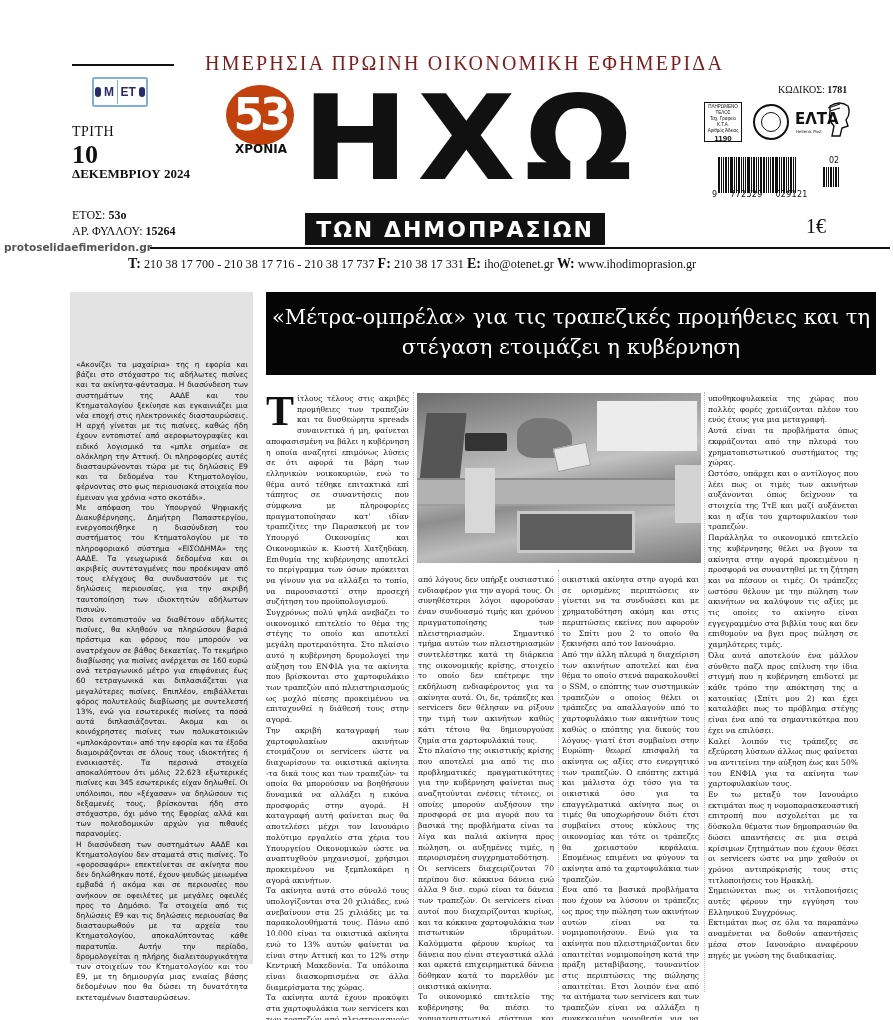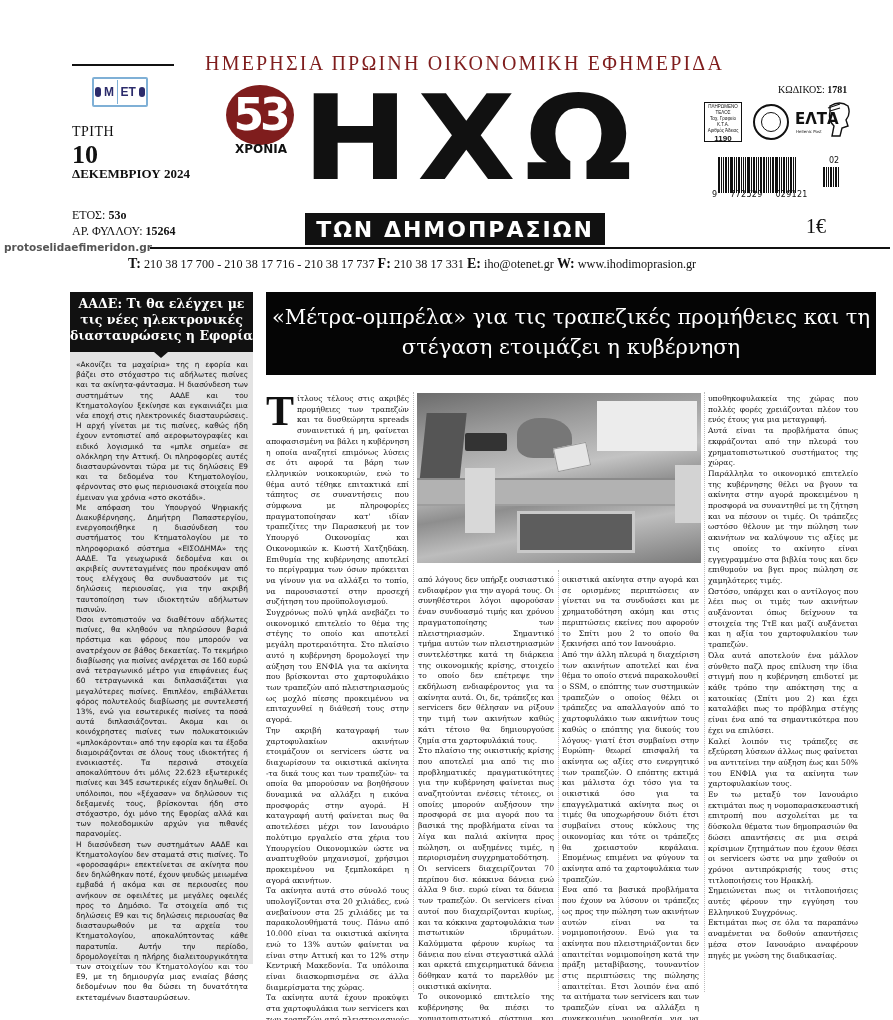--- a/index.html
+++ b/index.html
@@ -18,21 +18,21 @@
 
   .day { left: 72px; top: 124px; font-family: "Liberation Serif", serif; font-size: 14px; letter-spacing: 0.5px; }
   .date-num { left: 72px; top: 140px; font-family: "Liberation Serif", serif; font-weight: bold; font-size: 26px; text-align: center; }
   .date-month { left: 72px; top: 166px; font-family: "Liberation Serif", serif; font-weight: bold; font-size: 13px; }
   .year-line { left: 72px; top: 208px; font-family: "Liberation Serif", serif; font-size: 12px; }
   .issue-line { left: 72px; top: 224px; font-family: "Liberation Serif", serif; font-size: 12px; }
   .year-line b, .issue-line b { font-weight: bold; }
   .watermark { left: 4px; top: 241px; font-family: "DejaVu Sans", sans-serif; font-weight: bold; font-size: 10.5px; color: #555; }
 
   .badge53 { left: 220px; top: 85px; width: 82px; height: 70px; }
-  .badge53 .circle { position: absolute; left: 6px; top: 0; width: 68px; height: 60px; border-radius: 50%; background: #7f1d1d; color: #fff; font-family: "DejaVu Sans", sans-serif; font-weight: bold; font-size: 44px; letter-spacing: -4px; display: flex; align-items: center; justify-content: center; line-height: 1; }
+  .badge53 .circle { position: absolute; left: 6px; top: 0; width: 68px; height: 60px; border-radius: 50%; background: #c2410c; color: #fff; font-family: "DejaVu Sans", sans-serif; font-weight: bold; font-size: 44px; letter-spacing: -4px; display: flex; align-items: center; justify-content: center; line-height: 1; }
   .badge53 .xronia { position: absolute; left: 0; top: 57px; width: 82px; text-align: center; font-family: "DejaVu Sans", sans-serif; font-weight: bold; font-size: 12px; }
 
   .logo-main { left: 302px; top: 88px; font-family: "DejaVu Sans", sans-serif; font-weight: bold; font-size: 118px; line-height: 100px; letter-spacing: 8px; transform: scaleX(1.08); transform-origin: left top; color: #111; }
   .logo-sub { left: 305px; top: 213px; width: 300px; height: 32px; background: #111; color: #fff; font-family: "DejaVu Sans", sans-serif; font-weight: bold; font-size: 22px; letter-spacing: 2px; display: flex; align-items: center; justify-content: center; }
 
   .code { left: 778px; top: 84px; font-family: "Liberation Serif", serif; font-size: 10px; }
   .code b { font-weight: bold; }
 
   .postage-box { left: 704px; top: 102px; width: 38px; height: 40px; border: 1px solid #111; font-family: "Liberation Sans", sans-serif; font-size: 4.5px; text-align: center; line-height: 6px; padding-top: 1px; }
   .postage-box .hand { font-size: 8px; font-weight: bold; line-height: 9px; }
@@ -198,21 +198,20 @@
   <span>210 38 17 700 - 210 38 17 716 - 210 38 17 737</span>
   <b>F:</b>
   <span>210 38 17 331</span>
   <b>E:</b>
   <span>iho@otenet.gr</span>
   <b>W:</b>
   <span>www.ihodimoprasion.gr</span>
 </div>
 
 <div class="abs side">
-  <div class="side-head">ΑΑΔΕ: Τι θα ελέγχει με τις νέες ηλεκτρονικές διασταυρώσεις η Εφορία</div>
   <div class="side-body">
     <p>«Ακονίζει τα μαχαίρια» της η εφορία και βάζει στο στόχαστρο τις αδήλωτες πισίνες και τα ακίνητα-φάντασμα. Η διασύνδεση των συστημάτων της ΑΑΔΕ και του Κτηματολογίου ξεκίνησε και εγκαινιάζει μια νέα εποχή στις ηλεκτρονικές διασταυρώσεις. Η αρχή γίνεται με τις πισίνες, καθώς ήδη έχουν εντοπιστεί από αεροφωτογραφίες και ειδικό λογισμικό τα «μπλε σημεία» σε ολόκληρη την Αττική. Οι πληροφορίες αυτές διασταυρώνονται τώρα με τις δηλώσεις Ε9 και τα δεδομένα του Κτηματολογίου, φέρνοντας στο φως περιουσιακά στοιχεία που έμειναν για χρόνια «στο σκοτάδι».</p>
     <p>Με απόφαση του Υπουργού Ψηφιακής Διακυβέρνησης, Δημήτρη Παπαστεργίου, ενεργοποιήθηκε η διασύνδεση του συστήματος του Κτηματολογίου με το πληροφοριακό σύστημα «ΕΙΣΟΔΗΜΑ» της ΑΑΔΕ. Τα γεωχωρικά δεδομένα και οι ακριβείς συντεταγμένες που προέκυψαν από τους ελέγχους θα συνδυαστούν με τις δηλώσεις περιουσίας, για την ακριβή ταυτοποίηση των ιδιοκτητών αδήλωτων πισινών.</p>
     <p>Όσοι εντοπιστούν να διαθέτουν αδήλωτες πισίνες, θα κληθούν να πληρώσουν βαριά πρόστιμα και φόρους που μπορούν να ανατρέχουν σε βάθος δεκαετίας. Το τεκμήριο διαβίωσης για πισίνες ανέρχεται σε 160 ευρώ ανά τετραγωνικό μέτρο για επιφάνειες έως 60 τετραγωνικά και διπλασιάζεται για μεγαλύτερες πισίνες. Επιπλέον, επιβάλλεται φόρος πολυτελούς διαβίωσης με συντελεστή 13%, ενώ για εσωτερικές πισίνες τα ποσά αυτά διπλασιάζονται. Ακομα και οι κοινόχρηστες πισίνες των πολυκατοικιών «μπλοκάρονται» από την εφορία και τα έξοδα διαμοιράζονται σε όλους τους ιδιοκτήτες ή ενοικιαστές. Τα περσινά στοιχεία αποκαλύπτουν ότι μόλις 22.623 εξωτερικές πισίνες και 345 εσωτερικές είχαν δηλωθεί. Οι υπόλοιποι, που «ξέχασαν» να δηλώσουν τις δεξαμενές τους, βρίσκονται ήδη στο στόχαστρο, όχι μόνο της Εφορίας αλλά και των πολεοδομικών αρχών για πιθανές παρανομίες.</p>
     <p>Η διασύνδεση των συστημάτων ΑΑΔΕ και Κτηματολογίου δεν σταματά στις πισίνες. Το «φοροσαφάρι» επεκτείνεται σε ακίνητα που δεν δηλώθηκαν ποτέ, έχουν ψευδώς μειωμένα εμβαδά ή ακόμα και σε περιουσίες που ανήκουν σε οφειλέτες με μεγάλες οφειλές προς το Δημόσιο. Τα στοιχεία από τις δηλώσεις Ε9 και τις δηλώσεις περιουσίας θα διασταυρωθούν με τα αρχεία του Κτηματολογίου, αποκαλύπτοντας κάθε παρατυπία. Αυτήν την περίοδο, δρομολογείται η πλήρης διαλειτουργικότητα των στοιχείων του Κτηματολογίου και του Ε9, με τη δημιουργία μιας ενιαίας βάσης δεδομένων που θα δώσει τη δυνατότητα εκτεταμένων διασταυρώσεων.</p>
   </div>
 </div>
 
 <div class="abs headline">«Μέτρα-ομπρέλα» για τις τραπεζικές προμήθειες και τη στέγαση ετοιμάζει η κυβέρνηση</div>
 
@@ -249,20 +248,20 @@
 
 <div class="col col3">
   <p>οικιστικά ακίνητα στην αγορά και σε ορισμένες περιπτώσεις αν γίνεται να τα συνδυάσει και με χρηματοδότηση ακόμη και στις περιπτώσεις εκείνες που αφορούν το Σπίτι μου 2 το οποίο θα ξεκινήσει από τον Ιανουάριο.</p>
   <p>Από την άλλη πλευρά η διαχείριση των ακινήτων αποτελεί και ένα θέμα το οποίο στενά παρακολουθεί ο SSM, ο επόπτης των συστημικών τραπεζών ο οποίος θέλει οι τράπεζες να απαλλαγούν από το χαρτοφυλάκιο των ακινήτων τους καθώς ο επόπτης για δικούς του λόγους- γιατί έτσι συμβαίνει στην Ευρώπη- θεωρεί επισφαλή τα ακίνητα ως αξίες στο ενεργητικό των τραπεζών. Ο επόπτης εκτιμά και μάλιστα όχι τόσο για τα οικιστικά όσο για τα επαγγελματικά ακίνητα πως οι τιμές θα υποχωρήσουν διότι έτσι συμβαίνει στους κύκλους της οικονομίας και τότε οι τράπεζες θα χρειαστούν κεφάλαια. Επομένως επιμένει να φύγουν τα ακίνητα από τα χαρτοφυλάκια των τραπεζών.</p>
   <p>Ενα από τα βασικά προβλήματα που έχουν να λύσουν οι τράπεζες ως προς την πώληση των ακινήτων αυτών είναι να τα νομιμοποιήσουν. Ενώ για τα ακίνητα που πλειστηριάζονται δεν απαιτείται νομιμοποίηση κατά την πράξη μεταβίβασης, τουναντίον στις περιπτώσεις της πώλησης απαιτείται. Ετσι λοιπόν ένα από τα αιτήματα των servicers και των τραπεζών είναι να αλλάξει η συγκεκριμένη νομοθεσία για να λιγοστέψουν οι γραφειοκρατικές διαδικασίες αλλά και να επισπεύσουν τις εργασίες τους τα</p>
 </div>
 
 <div class="col col4">
   <p>υποθηκοφυλακεία της χώρας που πολλές φορές χρειάζονται πλέον του ενός έτους για μια μεταγραφή.</p>
   <p>Αυτά είναι τα προβλήματα όπως εκφράζονται από την πλευρά του χρηματοπιστωτικού συστήματος της χώρας.</p>
+  <p>Ωστόσο, υπάρχει και ο αντίλογος που λέει πως οι τιμές των ακινήτων αυξάνονται όπως δείχνουν τα στοιχεία της ΤτΕ και μαζί αυξάνεται και η αξία του χαρτοφυλακίου των τραπεζών.</p>
   <p>Παράλληλα το οικονομικό επιτελείο της κυβέρνησης θέλει να βγουν τα ακίνητα στην αγορά προκειμένου η προσφορά να συναντηθεί με τη ζήτηση και να πέσουν οι τιμές. Οι τράπεζες ωστόσο θέλουν με την πώληση των ακινήτων να καλύψουν τις αξίες με τις οποίες το ακίνητο είναι εγγεγραμμένο στα βιβλία τους και δεν επιθυμούν να βγει προς πώληση σε χαμηλότερες τιμές.</p>
-  <p>Ωστόσο, υπάρχει και ο αντίλογος που λέει πως οι τιμές των ακινήτων αυξάνονται όπως δείχνουν τα στοιχεία της ΤτΕ και μαζί αυξάνεται και η αξία του χαρτοφυλακίου των τραπεζών.</p>
   <p>Όλα αυτά αποτελούν ένα μάλλον σύνθετο παζλ προς επίλυση την ίδια στιγμή που η κυβέρνηση επιδοτεί με κάθε τρόπο την απόκτηση της α κατοικίας (Σπίτι μου 2) και έχει καταλάβει πως το πρόβλημα στέγης είναι ένα από τα σημαντικότερα που έχει να επιλύσει.</p>
   <p>Καλεί λοιπόν τις τράπεζες σε εξεύρεση λύσεων άλλως πως φαίνεται να αντιτείνει την αύξηση έως και 50% του ΕΝΦΙΑ για τα ακίνητα των χαρτοφυλακίων τους.</p>
   <p>Εν τω μεταξύ τον Ιανουάριο εκτιμάται πως η νομοπαρασκευαστική επιτροπή που ασχολείται με τα δύσκολα θέματα των δημοπρασιών θα δώσει απαντήσεις σε μια σειρά κρίσιμων ζητημάτων που έχουν θέσει οι servicers ώστε να μην χαθούν οι χρόνοι αντιπρόκρισής τους στις τιτλοποιήσεις του Ηρακλή.</p>
   <p>Σημειώνεται πως οι τιτλοποιήσεις αυτές φέρουν την εγγύηση του Ελληνικού Συγχρόνως.</p>
   <p>Εκτιμάται πως σε όλα τα παραπάνω αναμένεται να δοθούν απαντήσεις μέσα στον Ιανουάριο αναφέρουν πηγές με γνώση της διαδικασίας.</p>
 </div>
 
 </body></html>

